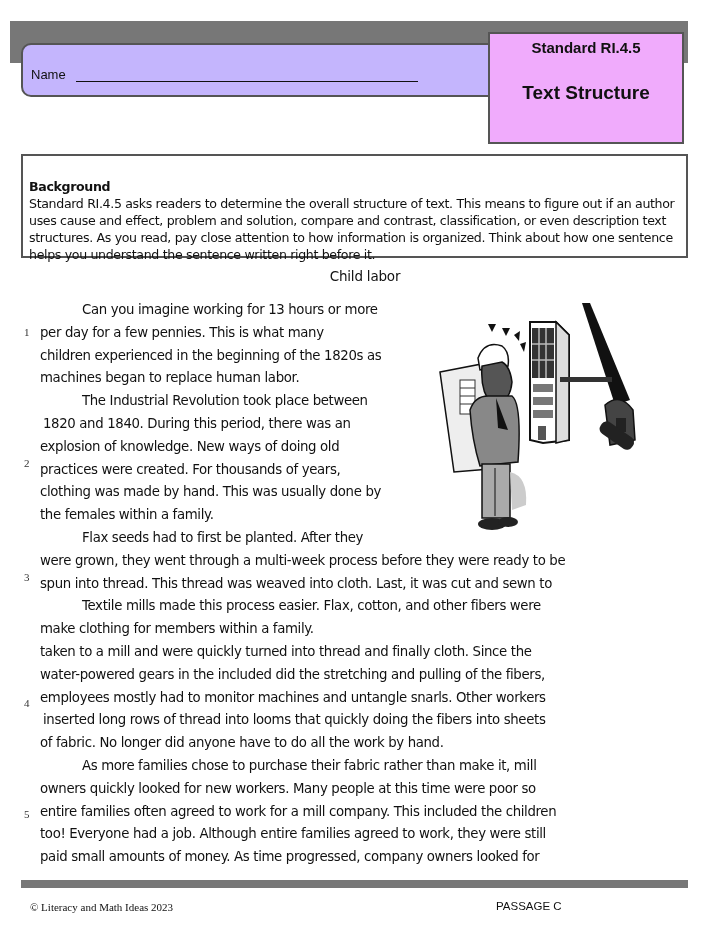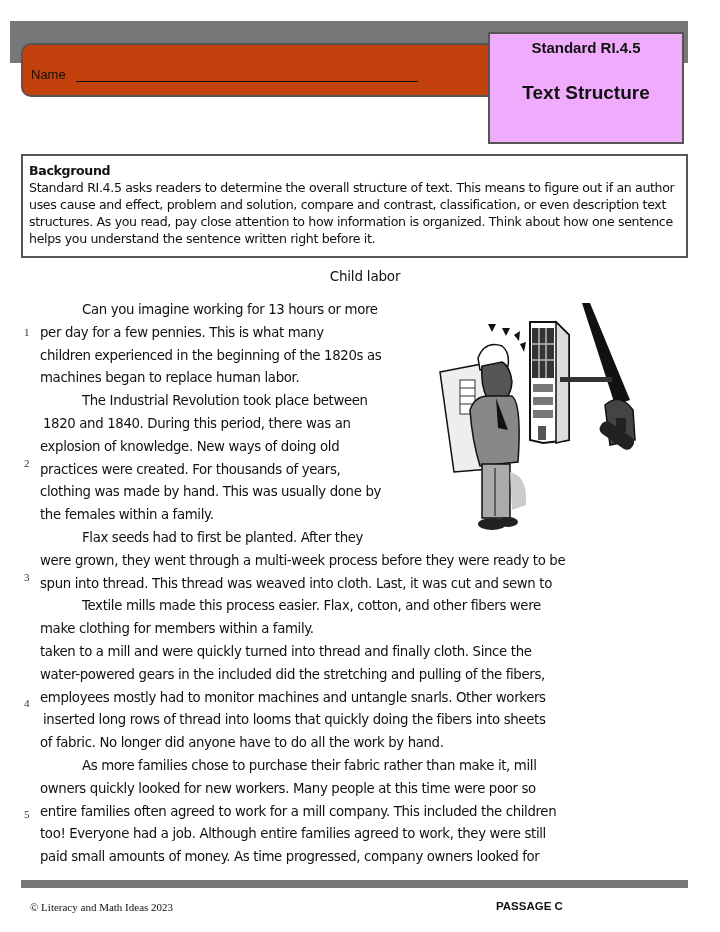--- a/index.html
+++ b/index.html
@@ -1,43 +1,43 @@
 <!DOCTYPE html>
 <html><head>
   <meta charset="utf-8">
   <style>
     html, body { margin: 0; padding: 0; background: #ffffff; }
     body { width: 720px; height: 932px; position: relative; overflow: hidden; font-family: "Liberation Sans", sans-serif; color: #111; }
 
     .top-band { position: absolute; left: 10px; top: 21px; width: 678px; height: 42px; background: #777777; }
-    .name-box { position: absolute; left: 21px; top: 43px; width: 480px; height: 50px; background: #c2410c; border: 2px solid #555; border-radius: 10px; }
+    .name-box { position: absolute; left: 21px; top: 43px; width: 480px; height: 50px; background: #c4b5fd; border: 2px solid #555; border-radius: 10px; }
     .name-label { position: absolute; left: 8px; top: 22px; font-size: 13px; font-family: "Liberation Sans", sans-serif; }
     .name-line { position: absolute; left: 53px; top: 36px; width: 342px; height: 0; border-bottom: 1.5px solid #111; }
 
     .standard-box { position: absolute; left: 488px; top: 32px; width: 196px; height: 112px; background: #f0abfc; border: 2px solid #555; box-sizing: border-box; text-align: center; }
     .standard-code { position: absolute; left: 0; right: 0; top: 5px; font-weight: bold; font-size: 15px; }
     .standard-title { position: absolute; left: 0; right: 0; top: 48px; font-weight: bold; font-size: 19px; }
 
-    .background-box { position: absolute; left: 21px; top: 154px; width: 667px; height: 104px; border: 2px solid #555; box-sizing: border-box; padding: 6px 6px; font-family: "DejaVu Sans", sans-serif; font-size: 12.6px; line-height: 17px; letter-spacing: -0.35px; }
+    .background-box { position: absolute; left: 21px; top: 154px; width: 667px; height: 104px; border: 2px solid #555; box-sizing: border-box; padding: 22px 6px; font-family: "DejaVu Sans", sans-serif; font-size: 12.6px; line-height: 17px; letter-spacing: -0.35px; }
     .bg-heading { font-weight: bold; }
 
     .passage-title { position: absolute; left: 0; width: 730px; top: 268px; text-align: center; font-family: "DejaVu Sans", sans-serif; font-size: 13.5px; letter-spacing: -0.2px; }
 
     .passage { position: absolute; left: 40px; top: 299px; font-family: "DejaVu Sans", sans-serif; font-size: 13.3px; letter-spacing: -0.35px; }
     .pline { height: 22.8px; line-height: 22.8px; white-space: nowrap; }
     .indent { padding-left: 42px; }
     .slight { padding-left: 3px; }
 
     .line-num { position: absolute; left: 24px; font-family: "Liberation Serif", serif; font-size: 11px; color: #333; }
 
     .illustration { position: absolute; left: 430px; top: 300px; width: 210px; height: 240px; }
 
     .bottom-band { position: absolute; left: 21px; top: 880px; width: 667px; height: 8px; background: #777777; }
     .footer-left { position: absolute; left: 30px; top: 901px; font-family: "Liberation Serif", serif; font-size: 11px; }
-    .footer-right { position: absolute; left: 496px; top: 900px; font-family: "Liberation Sans", sans-serif; font-size: 11.5px; font-weight: bold; }
+    .footer-right { position: absolute; left: 496px; top: 900px; font-family: "Liberation Sans", sans-serif; font-size: 11.5px; }
   </style>
 </head>
 <body>
 
 <div class="top-band"></div>
 
 <div class="name-box">
   <span class="name-label">Name</span>
   <span class="name-line"></span>
 </div>

